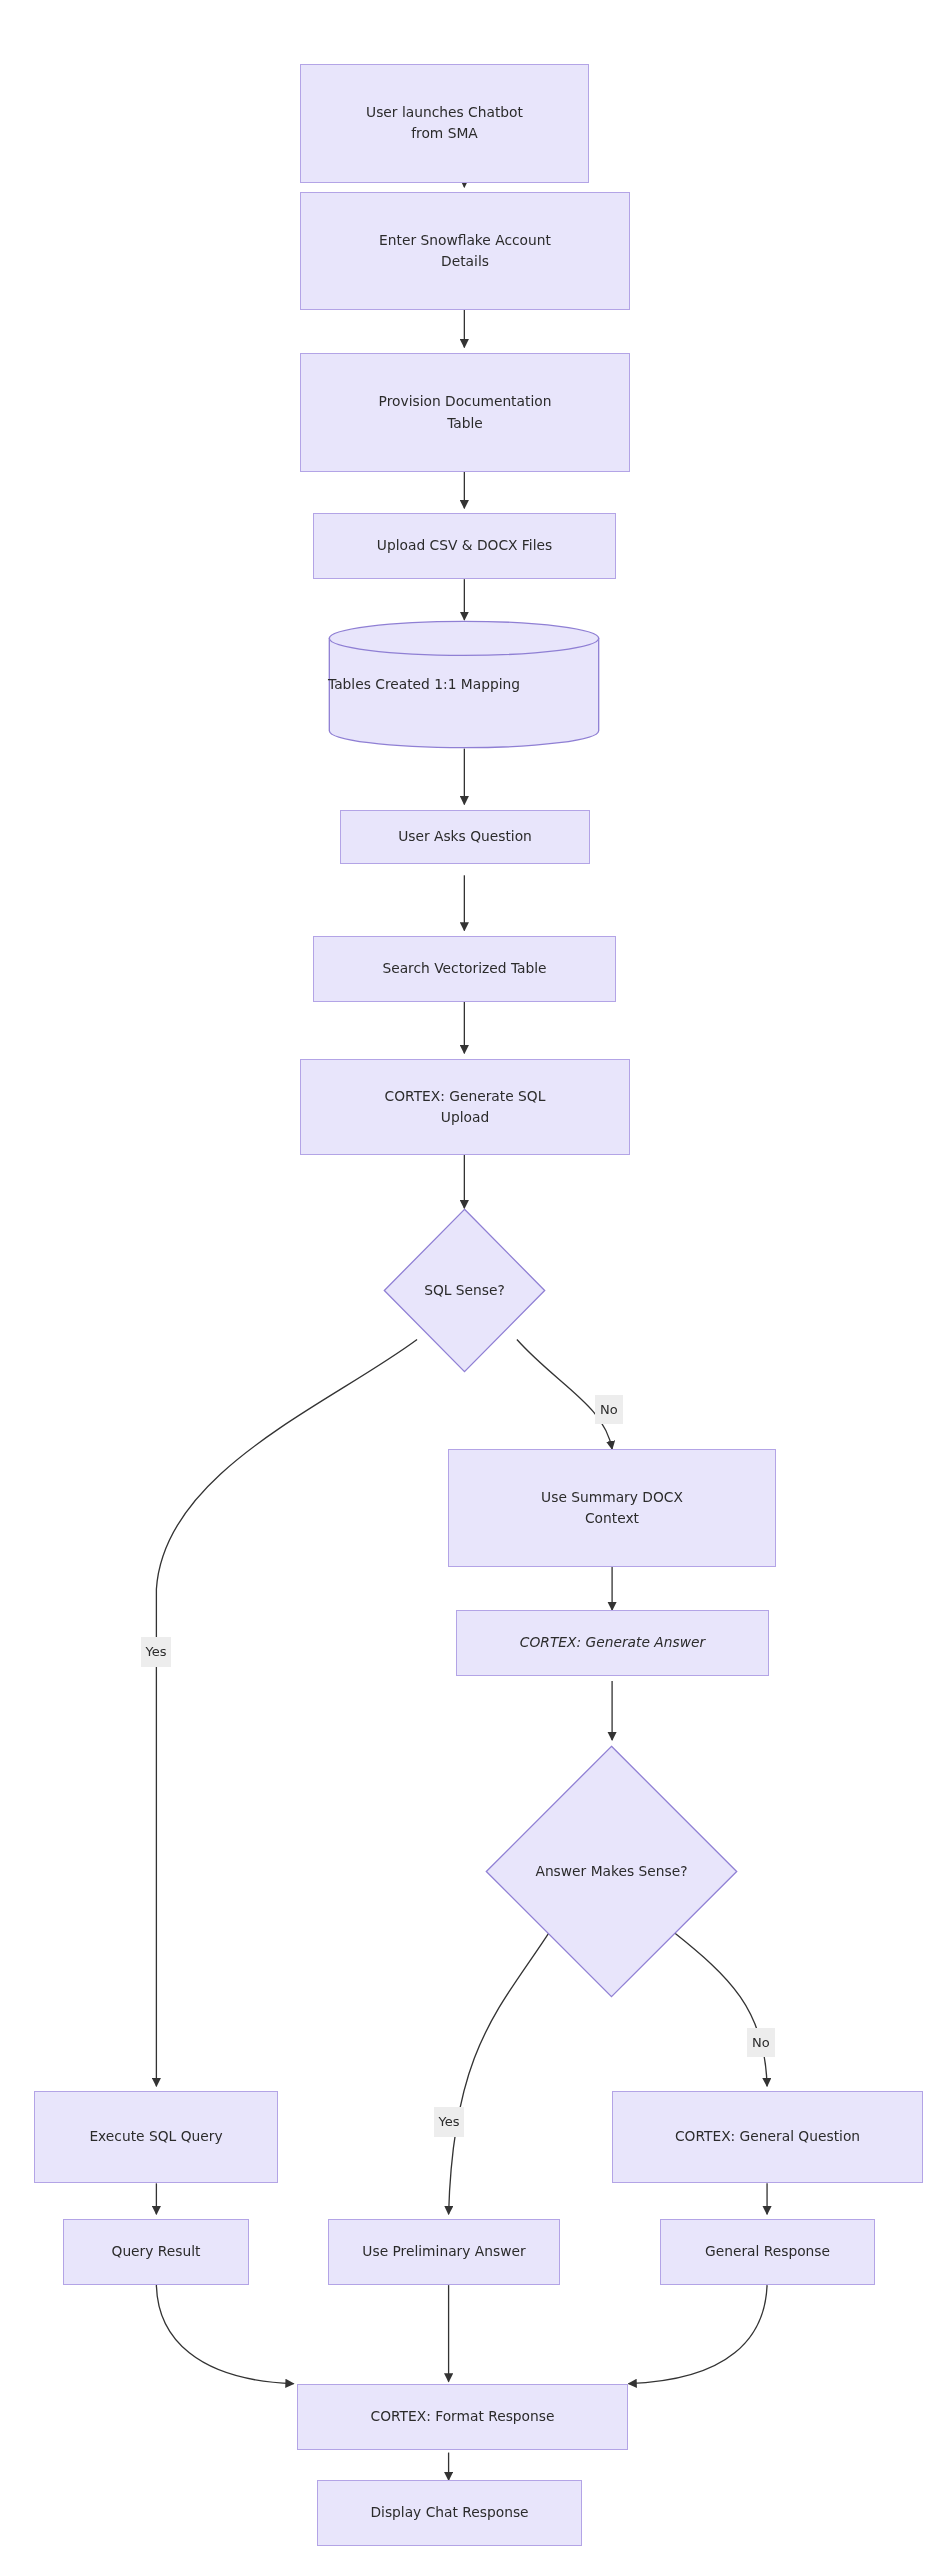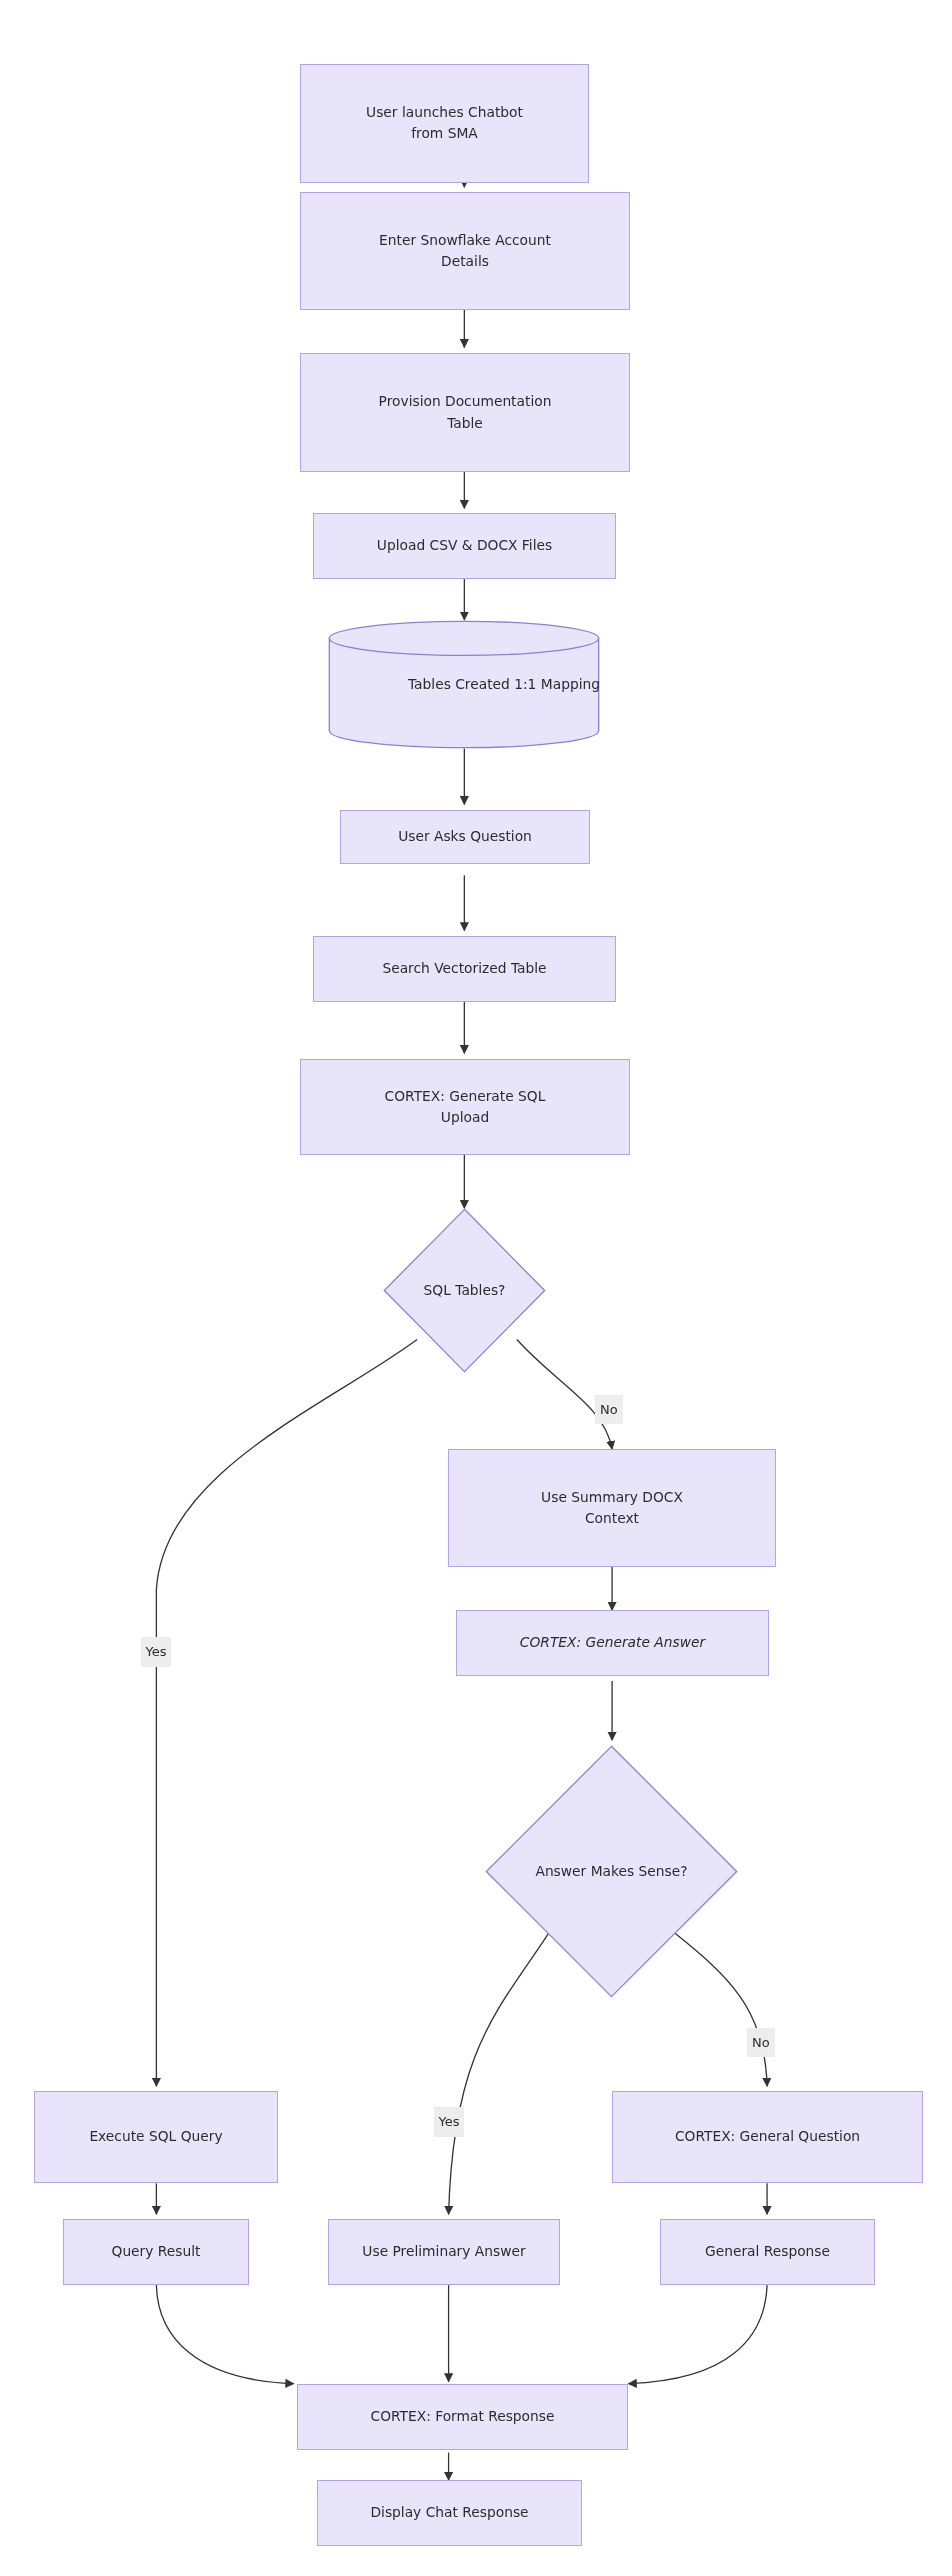--- a/index.html
+++ b/index.html
@@ -24,21 +24,21 @@
   }
   .node.cyl{
     border:none;
     background:transparent;
     padding:0;
   }
   .cyl-body{
     position:absolute;left:0;top:0;width:100%;height:100%;
   }
   .cyl-label{
-    position:relative;z-index:3;width:100%;text-align:right;font-size:13.8px;color:#2b2b2b;
+    position:relative;z-index:3;width:100%;text-align:left;font-size:13.8px;color:#2b2b2b;
   }
   .node.diamond{
     border:none;background:transparent;padding:0;
   }
   .diamond-label{
     position:relative;z-index:3;width:100%;text-align:center;font-size:13.8px;color:#2b2b2b;
   }
   .edge-label{
     position:absolute;
     background:#ededed;
@@ -141,21 +141,21 @@
 
   <div class="node" style="left:300px;top:1059px;width:330px;height:96px;">
     <span>CORTEX: Generate SQL
 Upload</span>
   </div>
 
   <div class="node diamond" style="left:383px;top:1208px;width:163px;height:165px;">
     <svg class="cyl-body" viewBox="0 0 248 252" preserveAspectRatio="none">
       <polygon points="124,2 246,126 124,250 2,126" fill="#e8e5fb" stroke="#8f7fd4" stroke-width="2"></polygon>
     </svg>
-    <span class="diamond-label">SQL Tables?</span>
+    <span class="diamond-label">SQL Sense?</span>
   </div>
 
   <div class="node" style="left:448px;top:1449px;width:328px;height:118px;">
     <span>Use Summary DOCX
 Context</span>
   </div>
 
   <div class="node" style="left:456px;top:1610px;width:313px;height:66px;font-style:italic;">
     <span>CORTEX: Generate Answer</span>
   </div>

